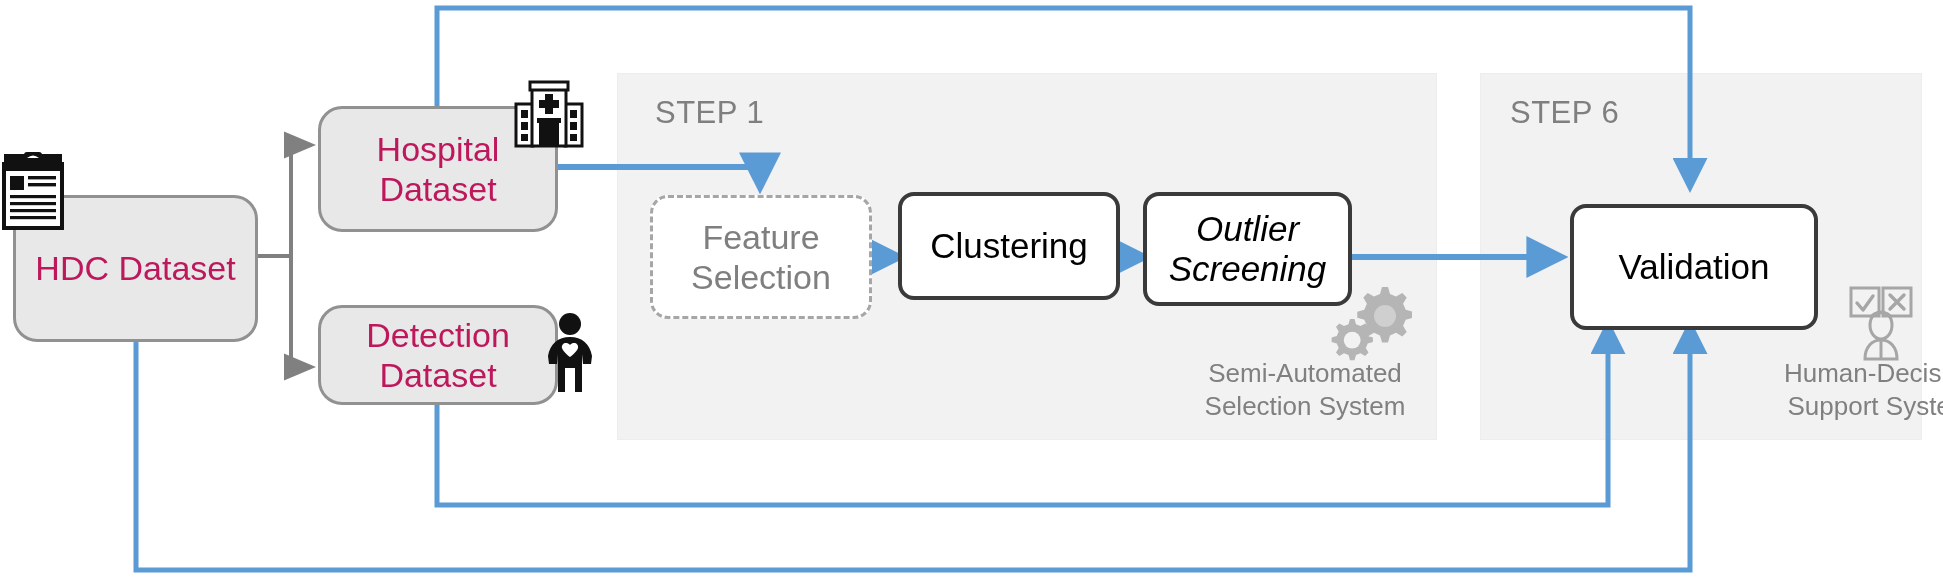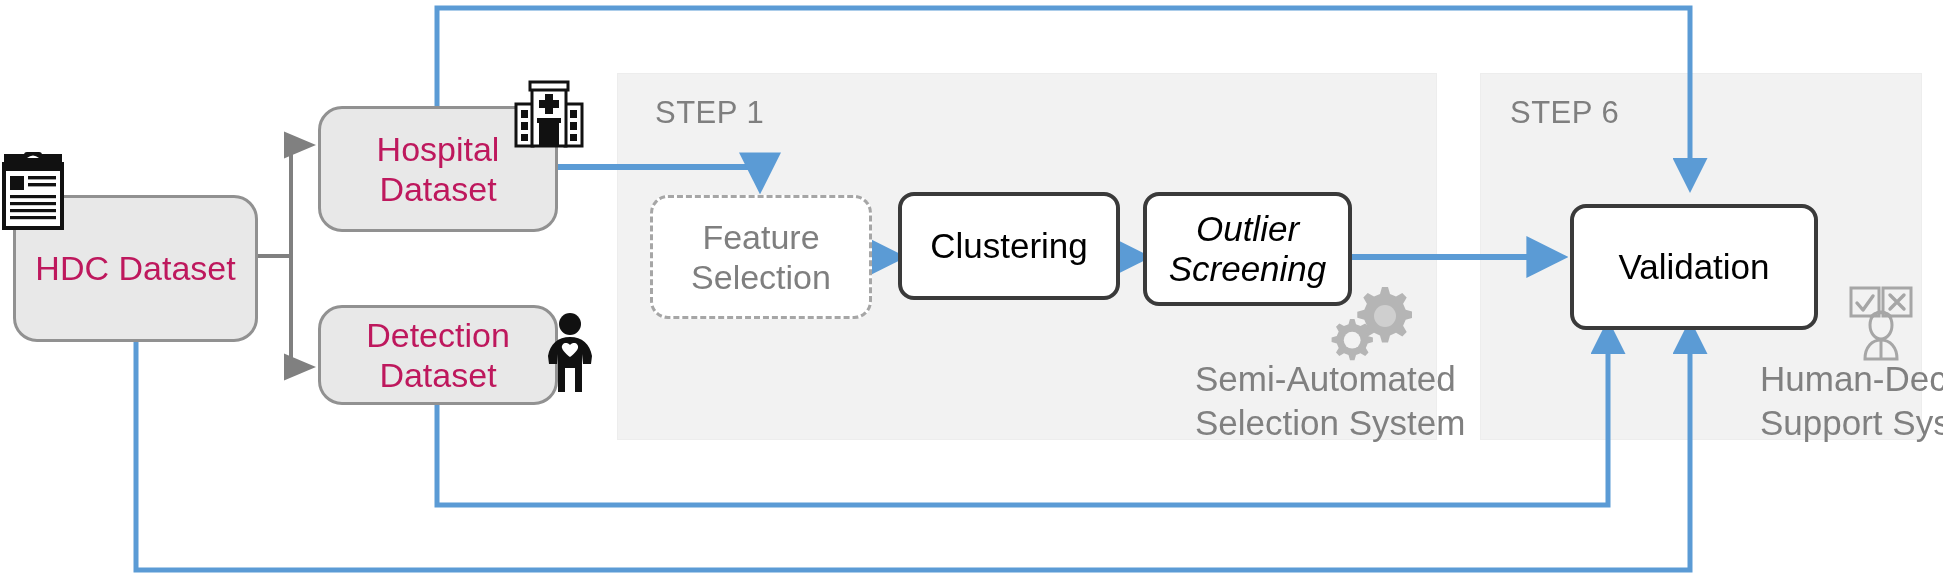--- a/index.html
+++ b/index.html
@@ -17,21 +17,21 @@
 
   
   .wbox{position:absolute;background:#ffffff;border:4px solid #3a3a3a;border-radius:16px;
         display:flex;align-items:center;justify-content:center;text-align:center;
         color:#000000;font-size:35px;line-height:1.15;box-sizing:border-box;}
   .dbox{position:absolute;background:#ffffff;border:3px dashed #a6a6a6;border-radius:18px;
         display:flex;align-items:center;justify-content:center;text-align:center;
         color:#7f7f7f;font-size:34px;line-height:1.18;box-sizing:border-box;}
 
   
-  .caption{position:absolute;color:#808080;font-size:35px;line-height:1.25;text-align:center;white-space:nowrap;}          
+  .caption{position:absolute;color:#808080;font-size:26px;line-height:1.25;text-align:center;white-space:nowrap;}          
   svg.ov{position:absolute;left:0;top:0;width:1943px;height:579px;overflow:visible;pointer-events:none;}
 
   .icon{position:absolute;}
 </style>
 </head>
 <body>
 
 <div id="stage">
 
   <div class="panel" style="left:617px;top:73px;width:818px;height:365px;"></div>

